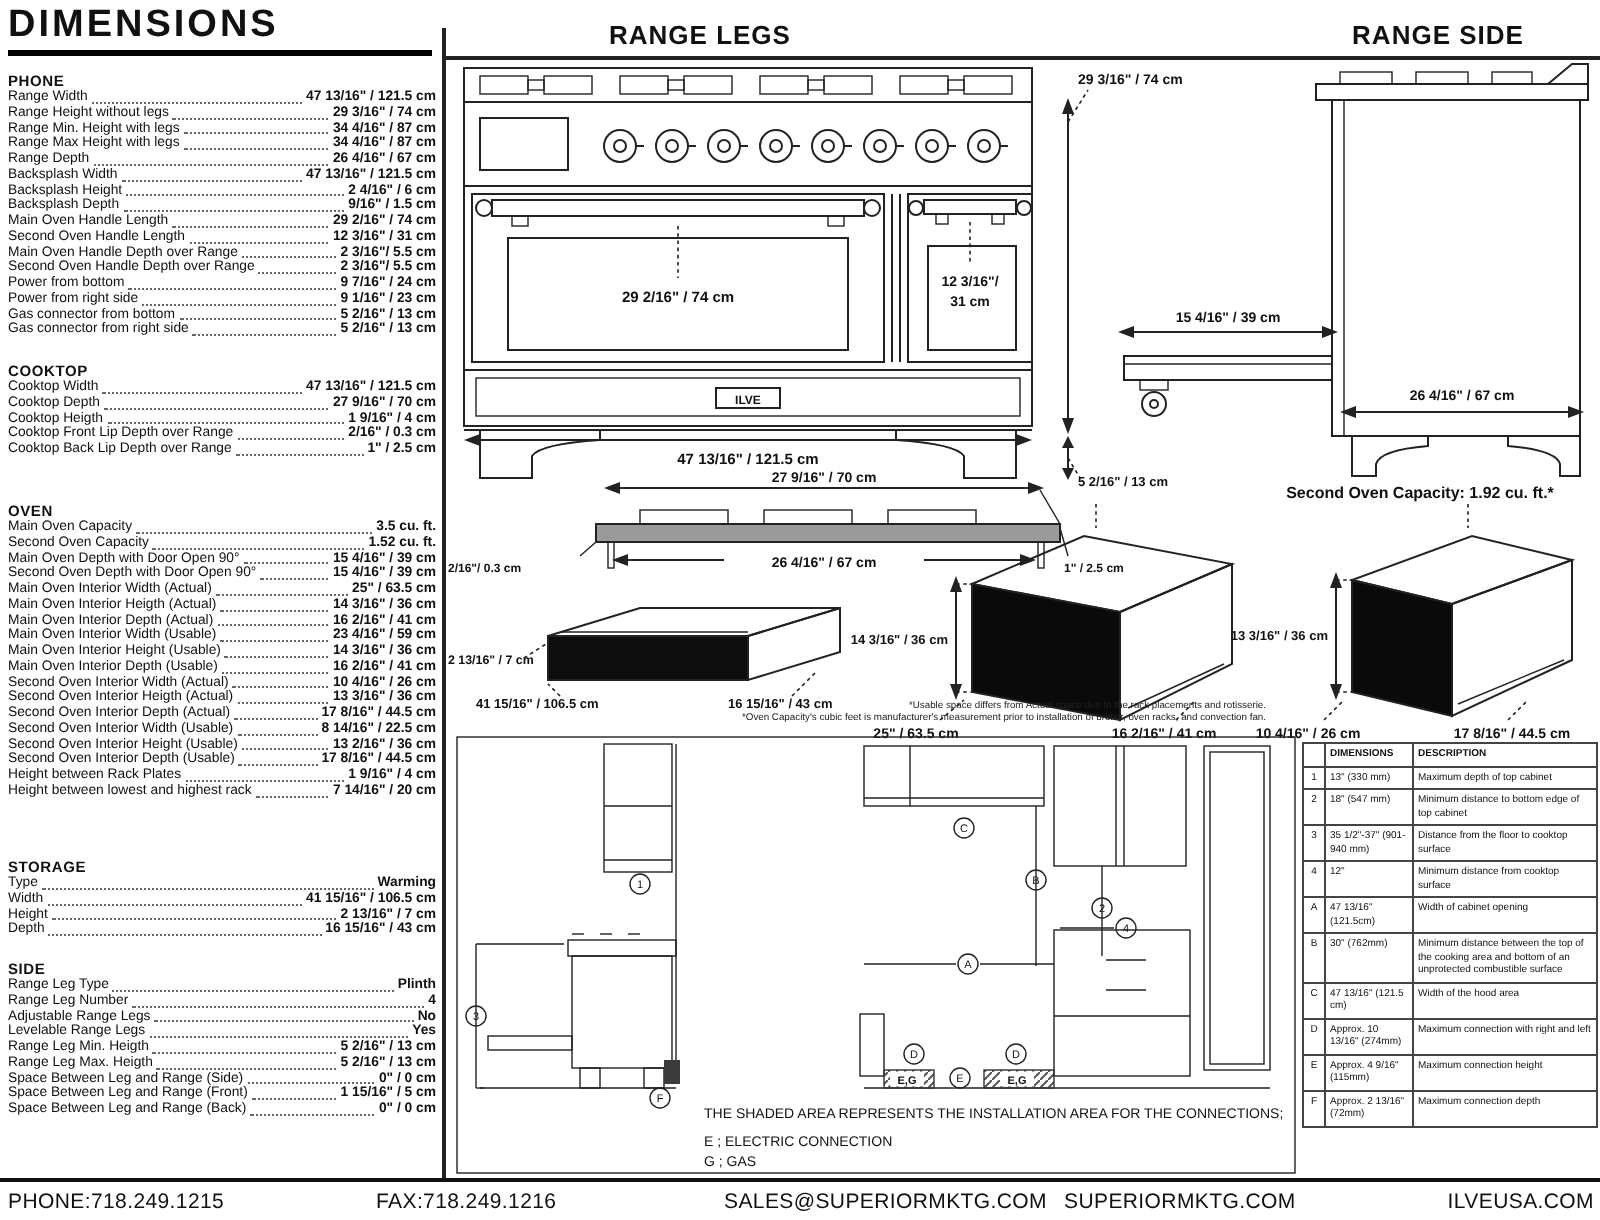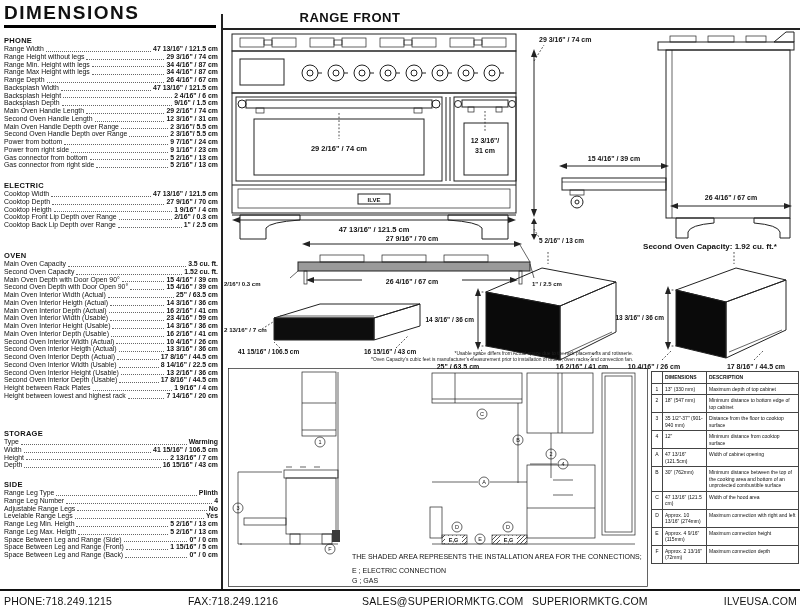--- a/index.html
+++ b/index.html
@@ -136,21 +136,21 @@
         <span class="spec-value">5 2/16" / 13 cm</span>
       </div>
       <div class="spec-row">
         <span>Gas connector from right side</span>
         <span class="leader"></span>
         <span class="spec-value">5 2/16" / 13 cm</span>
       </div>
   </div>
 
   <div class="abs sec" style="top:181px">
-    <div class="sec-title">ELECTRIC</div>
+    <div class="sec-title">COOKTOP</div>
     <div class="spec-row">
         <span>Cooktop Width</span>
         <span class="leader"></span>
         <span class="spec-value">47 13/16" / 121.5 cm</span>
       </div>
       <div class="spec-row">
         <span>Cooktop Depth</span>
         <span class="leader"></span>
         <span class="spec-value">27 9/16" / 70 cm</span>
       </div>
@@ -333,21 +333,22 @@
       </div>
       <div class="spec-row">
         <span>Space Between Leg and Range (Back)</span>
         <span class="leader"></span>
         <span class="spec-value">0" / 0 cm</span>
       </div>
   </div>
 
   <div class="abs" id="vline"></div>
   <div class="abs" id="title-rule"></div>
-  <div class="abs view-title" id="front-title">RANGE FRONT</div>
+  <div class="abs view-title" id="front-title">RANGE LEGS</div>
+  <div class="abs view-title" id="side-title">RANGE SIDE</div>
 
   <svg class="abs" style="left:226px; top:31px" width="334" height="212" viewBox="0 0 334 212">
     <rect class="ln" x="6" y="3" width="284" height="17"></rect>
     <g class="thin">
       <rect x="14" y="7" width="24" height="9"></rect>
         <rect x="46" y="7" width="24" height="9"></rect>
         <rect x="38" y="9" width="8" height="5"></rect>
       <rect x="84" y="7" width="24" height="9"></rect>
         <rect x="116" y="7" width="24" height="9"></rect>
         <rect x="108" y="9" width="8" height="5"></rect>

